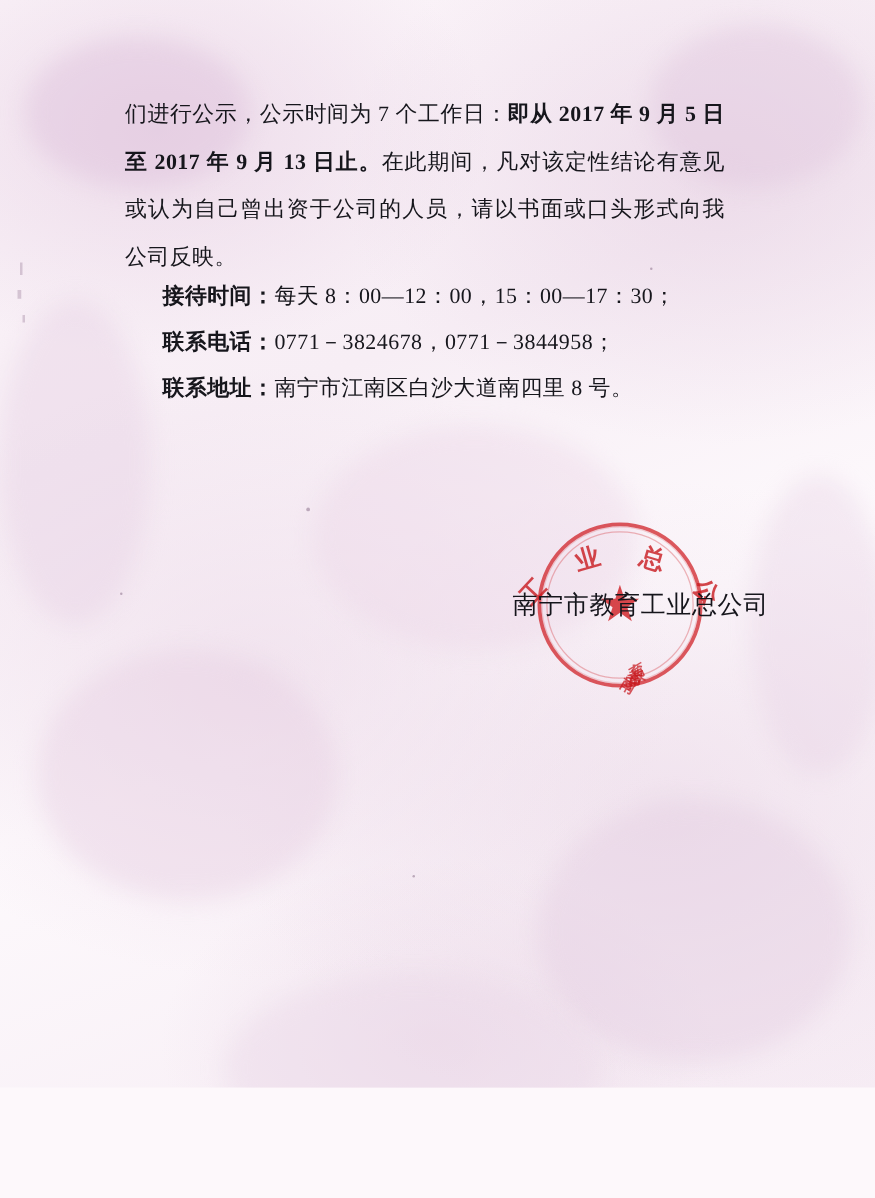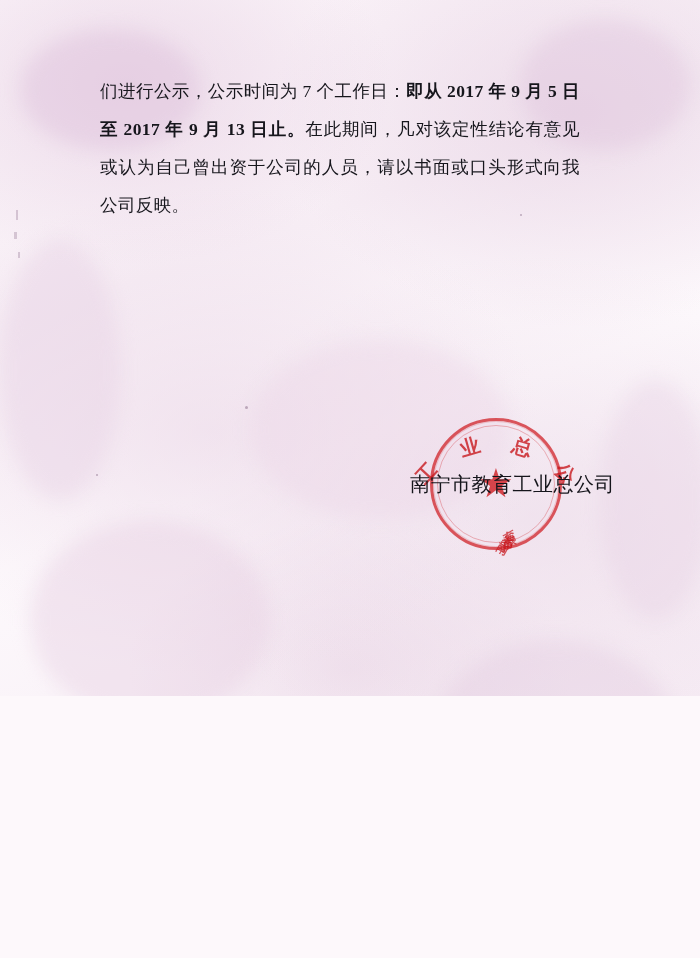--- a/index.html
+++ b/index.html
@@ -11,21 +11,21 @@
     height: 958px;
     overflow: hidden;
     font-family: "Liberation Serif", serif;
     background: #fdf8fb;
   }
 
   
   .page {
     position: relative;
     width: 700px;
-    height: 696px;
+    height: 870px;
     background:
       radial-gradient(ellipse 380px 260px at 18% 12%, rgba(226,200,222,0.55), rgba(226,200,222,0) 70%),
       radial-gradient(ellipse 420px 300px at 82% 16%, rgba(224,198,220,0.45), rgba(224,198,220,0) 72%),
       radial-gradient(ellipse 460px 340px at 30% 62%, rgba(233,212,229,0.55), rgba(233,212,229,0) 72%),
       radial-gradient(ellipse 480px 360px at 76% 74%, rgba(228,205,224,0.45), rgba(228,205,224,0) 72%),
       radial-gradient(ellipse 300px 200px at 50% 96%, rgba(235,216,231,0.65), rgba(235,216,231,0) 74%),
       linear-gradient(160deg, #fbf4f9 0%, #f7eef5 35%, #fdf9fc 60%, #f6ecf4 100%);
     overflow: hidden;
   }
   
@@ -196,20 +196,31 @@
 
   <div class="speck" style="left:245px;top:406px;width:3px;height:3px;"></div>
   <div class="speck" style="left:96px;top:474px;width:2px;height:2px;"></div>
   <div class="speck" style="left:520px;top:214px;width:2px;height:2px;"></div>
   <div class="speck" style="left:330px;top:700px;width:2px;height:2px;"></div>
 
   <div class="body-text">
     <p class="para-1"><span>们进行公示，公示时间为 7 个工作日：</span><span class="b">即从 2017 年 9 月 5 日至 2017 年 9 月 13 日止。</span><span>在此期间，凡对该定性结论有意见或认为自己曾出资于公司的人员，请以书面或口头形式向我公司反映。</span></p>
   </div>
 
+  <div class="contact-block">
+    <div class="line">
+      <span class="lbl">接待时间：</span><span>每天 8：00—12：00，15：00—17：30；</span>
+    </div>
+    <div class="line">
+      <span class="lbl">联系电话：</span><span>0771－3824678，0771－3844958；</span>
+    </div>
+    <div class="line">
+      <span class="lbl">联系地址：</span><span>南宁市江南区白沙大道南四里 8 号。</span>
+    </div>
+  </div>
 
   <div class="seal">
     <div class="ring"></div>
     <div class="ring2"></div>
     <div class="seal-top-text">
       <span style="transform:rotate(-47deg) translate(-50%,-54px) rotate(0deg);">工</span>
       <span style="transform:rotate(-16deg) translate(-50%,-54px);">业</span>
       <span style="transform:rotate(16deg) translate(-50%,-54px);">总</span>
       <span style="transform:rotate(47deg) translate(-50%,-54px);">公</span>
     </div>

